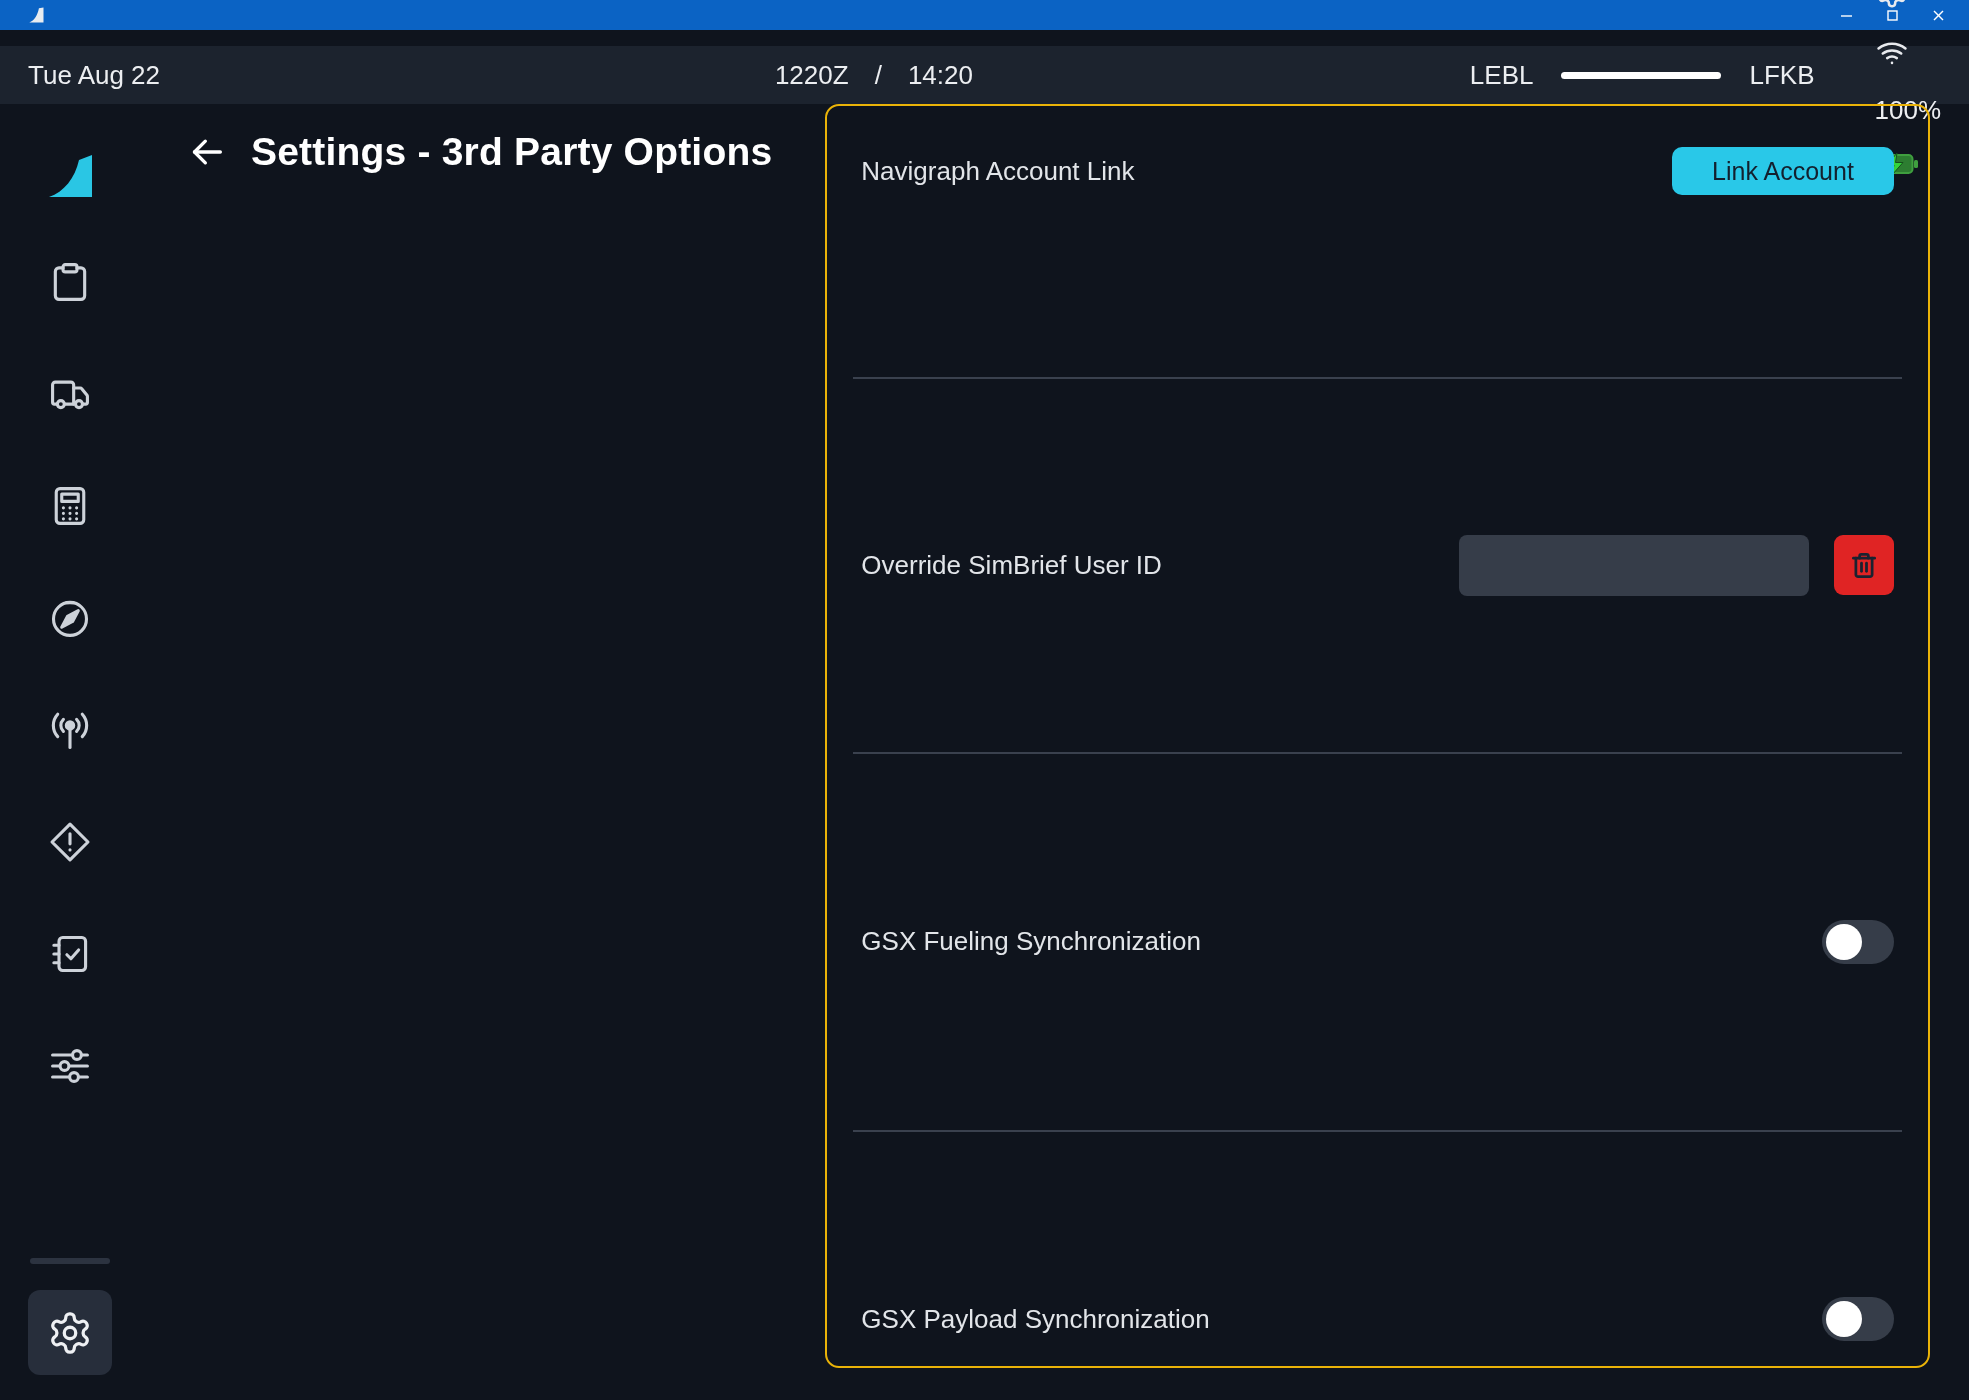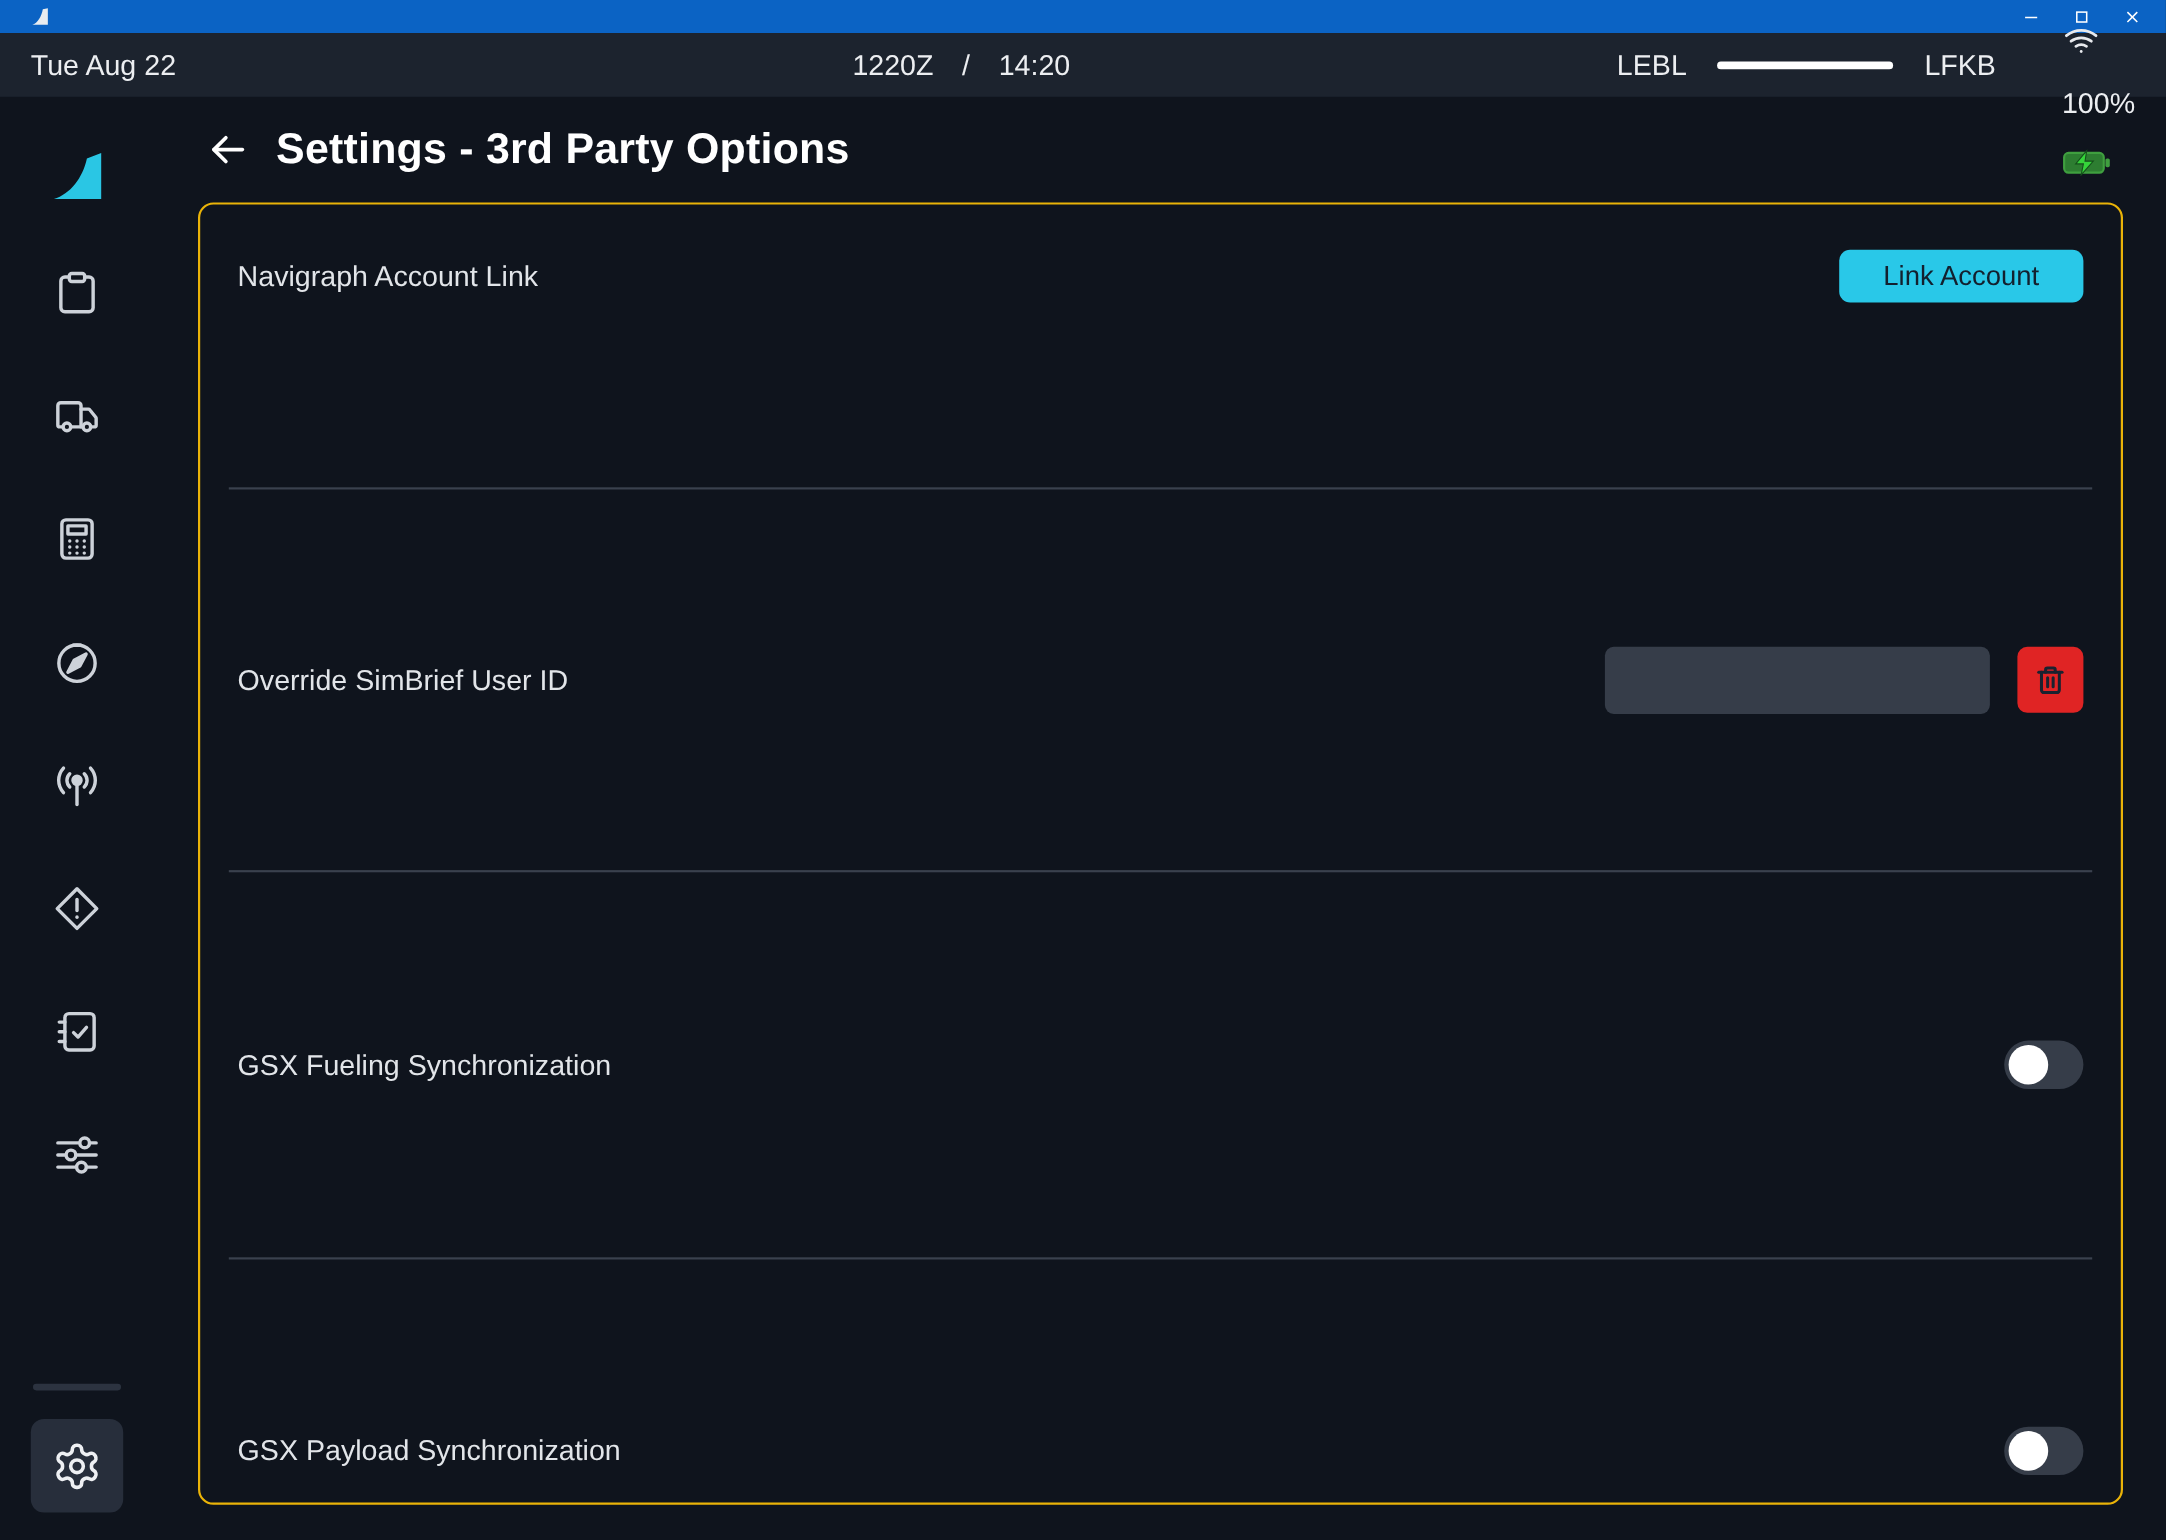--- a/index.html
+++ b/index.html
@@ -20,20 +20,21 @@
   .win-btn {
     width:46px; height:30px; display:flex; align-items:center; justify-content:center;
     color:#fff; cursor:default;
   }
   .win-btn svg { width:15px; height:15px; stroke:#fff; stroke-width:1.4; fill:none; }
   
   .statusbar {
     height:58px; background:#1c232e; flex:0 0 auto;
     display:flex; align-items:center; font-size:26px; color:#eceef1;
     padding:0 28px;
+    margin-top:16px;
   }
   .sb-left { width:420px; }
   .sb-center { flex:1; display:flex; justify-content:center; align-items:center; gap:26px; }
   .sb-route { display:flex; align-items:center; gap:28px; margin-left:170px;text-align:center; }
   .route-line { width:160px; height:7px; background:#fff; border-radius:4px; }
   .sb-icons { display:flex; align-items:flex-start; gap:26px; margin-left:60px;flex-direction:column; }
   .sb-icons svg.stroke-ic { width:34px; height:34px; stroke:#e8eaee; fill:none; stroke-width:1.8; stroke-linecap:round; stroke-linejoin:round; }
   .battery-ic { width:44px; height:24px; }
   
   .content { flex:1; display:flex; min-height:0; }
@@ -43,21 +44,21 @@
   .side-item { width:48px; height:48px; display:flex; align-items:center; justify-content:center; cursor:pointer; }
   .side-item svg { width:44px; height:44px; stroke:#cdd2d9; fill:none; stroke-width:1.7; stroke-linecap:round; stroke-linejoin:round; }
   .side-bottom { position:absolute; bottom:25px; left:0; width:100%; display:flex; flex-direction:column; align-items:center; }
   .side-divider { width:80px; height:6px; border-radius:3px; background:#2c3340; margin-bottom:26px; }
   .side-gear-btn {
     width:84px; height:85px; border-radius:12px; background:#272e3b;
     display:flex; align-items:center; justify-content:center; cursor:pointer;
   }
   .side-gear-btn svg { width:46px; height:46px; stroke:#eef0f3; fill:none; stroke-width:1.7; stroke-linecap:round; stroke-linejoin:round; }
   
-  .main { flex:1; display:flex; flex-direction:column; min-width:0; }
+  .main { flex:1; display:flex; min-width:0;gap:13px; }
   .page-header { height:96px; display:flex; align-items:center; padding-left:45px; gap:22px; }
   .back-btn { width:44px; height:44px; display:flex; align-items:center; justify-content:center; cursor:pointer; }
   .back-btn svg { width:40px; height:40px; stroke:#fff; fill:none; stroke-width:2; stroke-linecap:round; stroke-linejoin:round; }
   .page-title { font-size:39px; font-weight:600; color:#fff; letter-spacing:0.2px; }
   .panel {
     margin:0 39px 32px 40px; flex:1;
     border:2px solid #eab308; border-radius:14px;
     display:flex; flex-direction:column;justify-content:space-between;
   }
   .row { display:flex; align-items:center; justify-content:space-between; padding:0 34px; flex:0 0 auto; }

